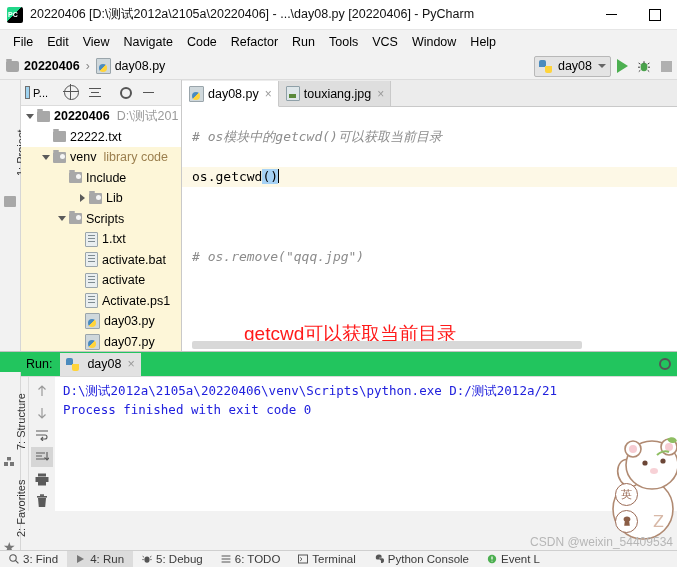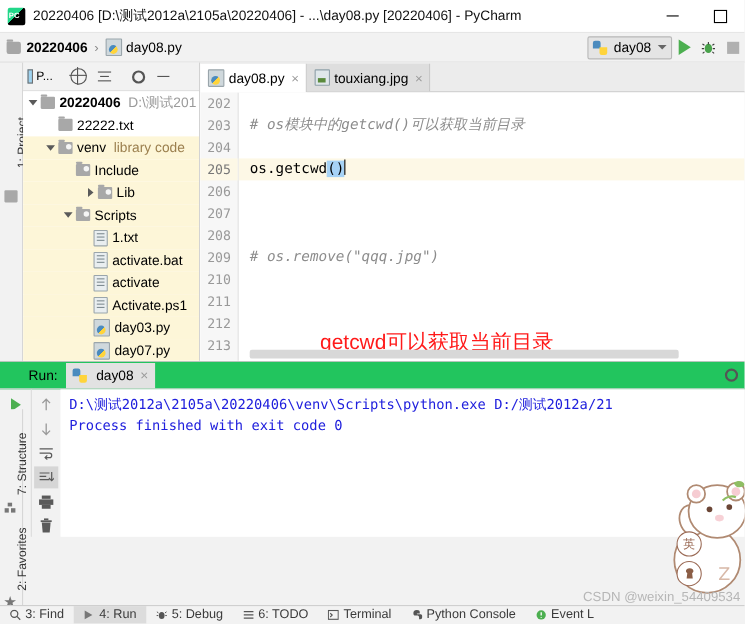--- a/index.html
+++ b/index.html
@@ -150,20 +150,33 @@
     <div class="win-ctrl">
       <div class="win-btn">
           <div class="dash"></div>
         </div>
       <div class="win-btn">
           <div class="sq"></div>
         </div>
     </div>
   </div>
 
+  <div class="menubar">
+    <div class="menu-item">File</div>
+    <div class="menu-item">Edit</div>
+    <div class="menu-item">View</div>
+    <div class="menu-item">Navigate</div>
+    <div class="menu-item">Code</div>
+    <div class="menu-item">Refactor</div>
+    <div class="menu-item">Run</div>
+    <div class="menu-item">Tools</div>
+    <div class="menu-item">VCS</div>
+    <div class="menu-item">Window</div>
+    <div class="menu-item">Help</div>
+  </div>
 
   <div class="navbar">
     <div class="crumb">
       <div class="folder-ico"></div>
       <b>20220406</b>
       <span class="crumb-sep">›</span>
       <div class="py-file-ico"></div>
       <span>day08.py</span>
     </div>
     <div class="runcfg">
@@ -290,47 +303,33 @@
           <span>day08.py</span>
           <span class="x">×</span>
         </div>
         <div class="tab inactive">
           <div class="img-ico"></div>
           <span>touxiang.jpg</span>
           <span class="x">×</span>
         </div>
       </div>
       <div class="code-area">
-        <div class="gutter" id="gutter">
-            <div class="gline">202</div>
-            <div class="gline">203</div>
-            <div class="gline">204</div>
-            <div class="gline cur">205</div>
-            <div class="gline">206</div>
-            <div class="gline">207</div>
-            <div class="gline">208</div>
-            <div class="gline">209</div>
-            <div class="gline">210</div>
-            <div class="gline">211</div>
-            <div class="gline">212</div>
-            <div class="gline">213</div>
-          </div>
         <div class="codecol" id="codecol">
             <div class="cline" style="position: relative;"></div>
             <div class="cline" style="position: relative;"><span class="cmt"># os模块中的getcwd()可以获取当前目录</span></div>
             <div class="cline" style="position: relative;"></div>
             <div class="cline cur" style="position: relative;"><span class="kw">os.getcwd</span><span class="sel">()</span><span class="caret"></span></div>
             <div class="cline" style="position: relative;"></div>
             <div class="cline" style="position: relative;"></div>
             <div class="cline" style="position: relative;"></div>
             <div class="cline" style="position: relative;"><span class="cmt"># os.remove("qqq.jpg")</span></div>
             <div class="cline" style="position: relative;"></div>
             <div class="cline" style="position: relative;"></div>
             <div class="cline" style="position: relative;"></div>
-            <div class="annot" style="position: absolute; left: 74px; top: 214px; color: rgb(255, 26, 26);">getcwd可以获取当前目录</div>
+            <div class="annot" style="position: absolute; left: 62px; top: 214px; color: rgb(255, 26, 26);">getcwd可以获取当前目录</div>
             <div class="hscroll" style="width: 390px;"></div>
           </div>
       </div>
     </div>
   </div>
 
   <div class="runpanel">
     <div class="run-header">
       <span class="run-label">Run:</span>
       <div class="run-tab">

